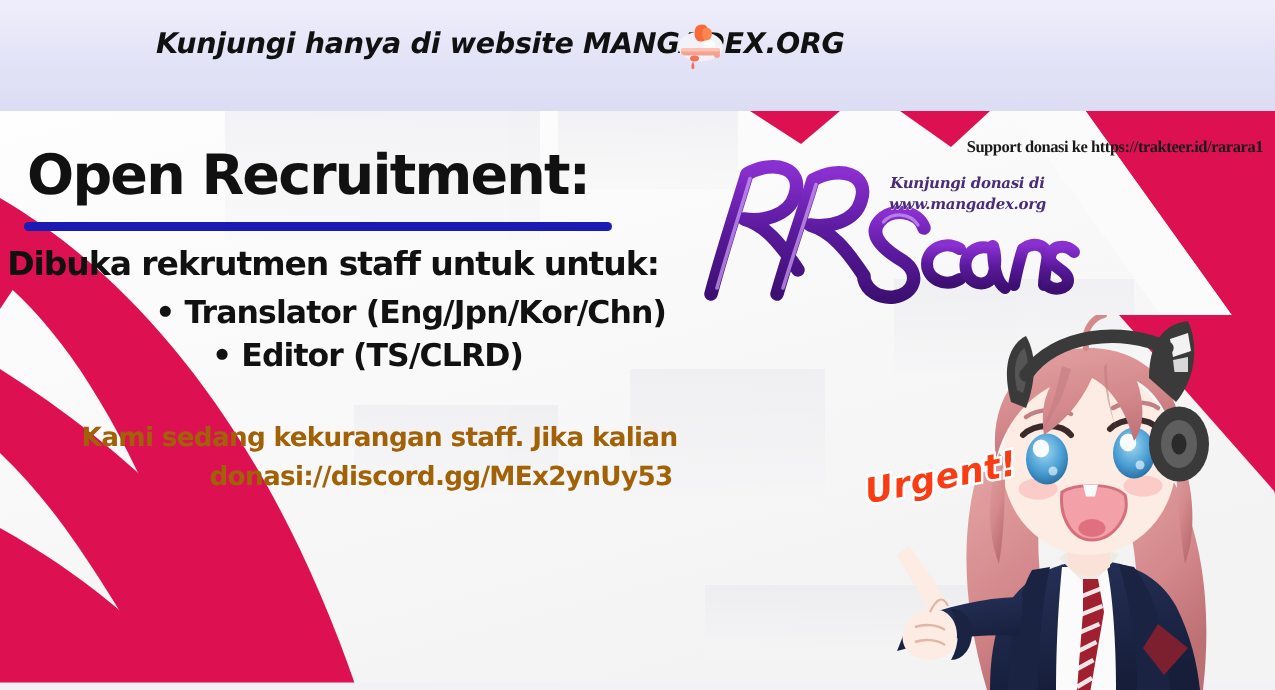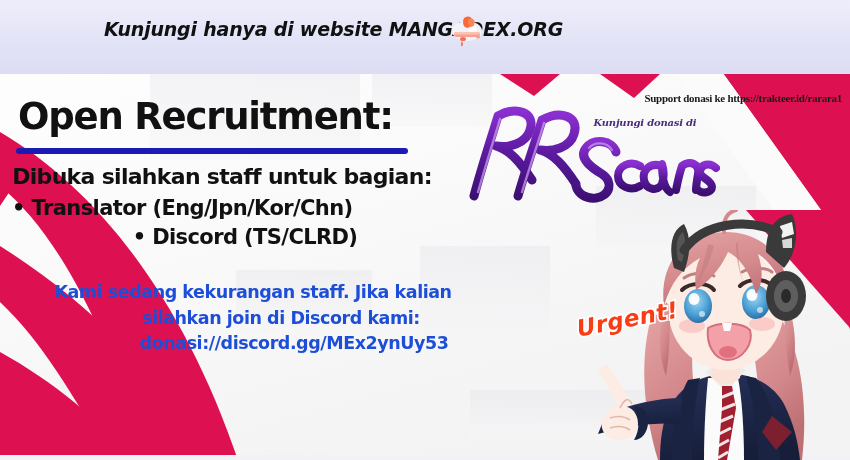--- a/index.html
+++ b/index.html
@@ -49,27 +49,27 @@
     position:absolute; left:0; top:90px; width:444px;
     text-align:center;
     font-family:"DejaVu Sans", sans-serif;
     font-weight:bold; font-size:22px; color:#111; letter-spacing:-0.7px;
   }
   .roles { position:absolute; left:0; top:122px; width:444px; }
   .role-1, .role-2 {
     font-family:"DejaVu Sans", sans-serif;
     font-weight:bold; color:#111; letter-spacing:-0.6px;
   }
-  .role-1 { font-size:21px; text-align:left; padding-left:12px; }
+  .role-1 { font-size:21px; text-align:right; padding-left:12px; }
   .role-2 { font-size:21px; text-align:center; padding-left:46px; margin-top:5px; }
 
   .body-copy {
     position:absolute; left:28px; top:206px; width:504px;
     font-family:"DejaVu Sans", sans-serif;
-    font-weight:bold; font-size:17.5px; color:#1d4ed8;
+    font-weight:bold; font-size:17.5px; color:#a16207;
     letter-spacing:-0.45px; line-height:1.46;
   }
   .bc-1 { text-align:center; padding-right:54px; }
   .bc-2 { text-align:center; padding-left:46px; }
   .bc-3 { text-align:center; padding-left:2px; }
   .bc-4 { text-align:center; padding-left:28px; }
 
   
   .logo {
     position:absolute; left:458px; top:100px; width:262px; height:104px;
@@ -174,30 +174,29 @@
       <ellipse cx="31" cy="25" rx="2" ry="1.6" fill="#f8a08f"></ellipse>
     </svg>
 
     <div class="support-text">Support donasi ke https://trakteer.id/rarara1</div>
   </div>
 
   <div class="content">
     <div class="headline">Open Recruitment:</div>
     <div class="headline-rule"></div>
 
-    <div class="subhead">Dibuka silahkan staff untuk bagian:</div>
+    <div class="subhead">Dibuka rekrutmen staff untuk untuk:</div>
 
     <div class="roles">
       <div class="role-1">• Translator (Eng/Jpn/Kor/Chn)</div>
-      <div class="role-2">• Discord (TS/CLRD)</div>
+      <div class="role-2">• Editor (TS/CLRD)</div>
     </div>
 
     <div class="body-copy">
       <div class="bc-1">Kami sedang kekurangan staff. Jika kalian</div>
-      <div class="bc-3">silahkan join di Discord kami:</div>
       <div class="bc-4">donasi://discord.gg/MEx2ynUy53</div>
     </div>
 
   </div>
 
   <div class="logo">
     <svg viewBox="0 0 262 104" width="262" height="104" xmlns="http://www.w3.org/2000/svg">
       <defs>
         <linearGradient id="pg" x1="0" y1="0" x2="0" y2="1">
           <stop offset="0%" stop-color="#8a2fd0"></stop>
@@ -223,20 +222,21 @@
       </g>
 
       <g stroke="#c99af0" fill="none" opacity="0.75" stroke-linecap="round">
         <path d="M20 92 C28 64 37 36 42 19" stroke-width="2.4"></path>
         <path d="M64 92 C72 66 81 40 86 23" stroke-width="2.4"></path>
         <path d="M154 50 C149 42 137 41 131 48" stroke-width="2.2"></path>
       </g>
     </svg>
     <div class="logo-wm">
       <div>Kunjungi donasi di</div>
+      <div>www.mangadex.org</div>
     </div>
   </div>
 
   <div class="urgent">Urgent!</div>
 
   <svg class="character" viewBox="0 0 254 250" width="254" height="250" xmlns="http://www.w3.org/2000/svg">
     <defs>
       <clipPath id="chClip">
           <rect x="0" y="0" width="254" height="250"></rect>
         </clipPath>

